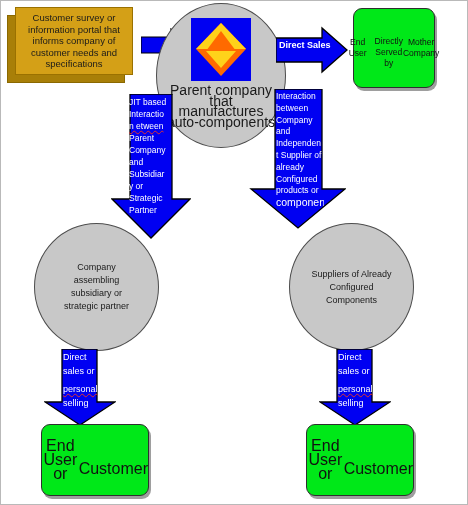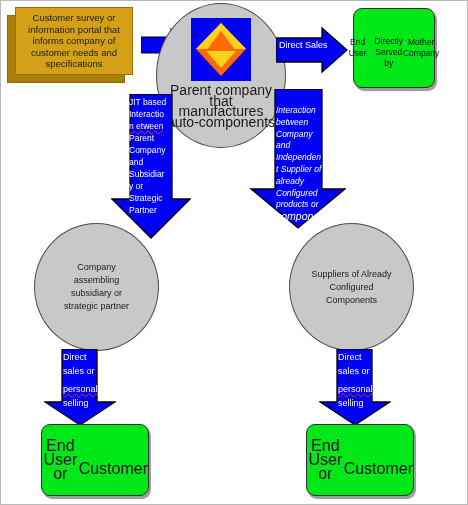--- a/index.html
+++ b/index.html
@@ -39,21 +39,21 @@
     position:absolute; left:0px; top:68px; width:118px; height:8px;
     background:#a87f08;
     border:1px solid #8a6800; border-top:none;
     box-sizing:border-box;
   }
   .gold-text{
     font-size:9.5px; line-height:11.5px; color:#1a1a1a;
     padding:0 4px; font-weight:400;
   }
   
-  .r-arrow{position:absolute;}
+  .r-arrow{position:absolute;font-weight:bold;}
   .r-arrow svg{display:block;}
   .r-arrow .lbl{
     position:absolute; color:#ffffff; font-size:9px; white-space:nowrap;
   }
   
   .ellipse{
     position:absolute;
     background:#c8c8c8;
     border:1px solid #4d4d4d;
     border-radius:50%;
@@ -165,21 +165,21 @@
       <div>y or</div>
       <div>Strategic</div>
       <div>Partner</div>
     </div>
   </div>
 
   <div class="d-arrow" style="left:245px; top:88px;">
     <svg width="100" height="140" viewBox="0 0 100 140">
       <polygon points="29,0 76,0 76,100 99,100 52,139 5,100 29,100" fill="#0000f2" stroke="#000000" stroke-width="1.3"></polygon>
     </svg>
-    <div class="d-txt" style="left:30px; top:16px; width:48px; height:120px; line-height:11.8px;font-style:italic;">
+    <div class="d-txt" style="left:30px; top:2px; width:48px; height:120px; line-height:11.8px;">
       <div>Interaction</div>
       <div>between</div>
       <div>Company</div>
       <div>and</div>
       <div>Independen</div>
       <div>t Supplier of</div>
       <div>already</div>
       <div>Configured</div>
       <div>products or</div>
       <div class="big">component</div>

